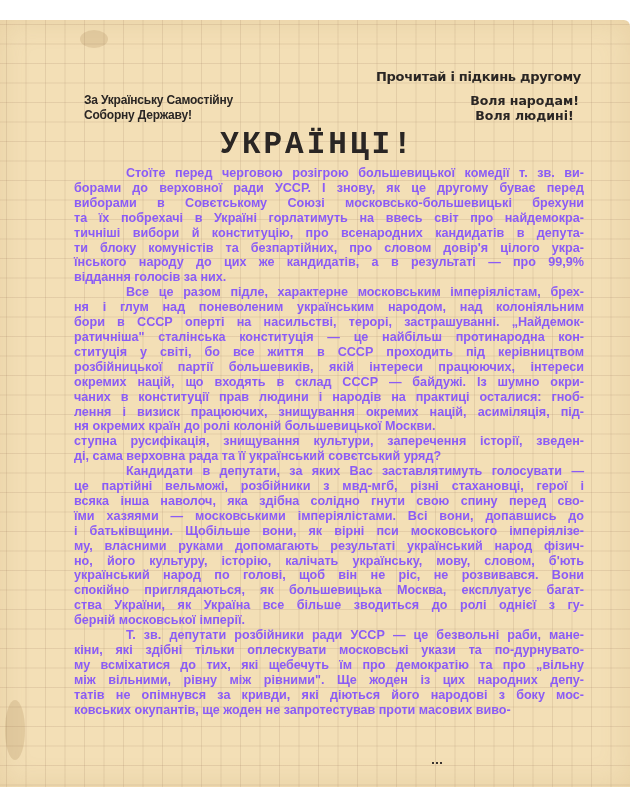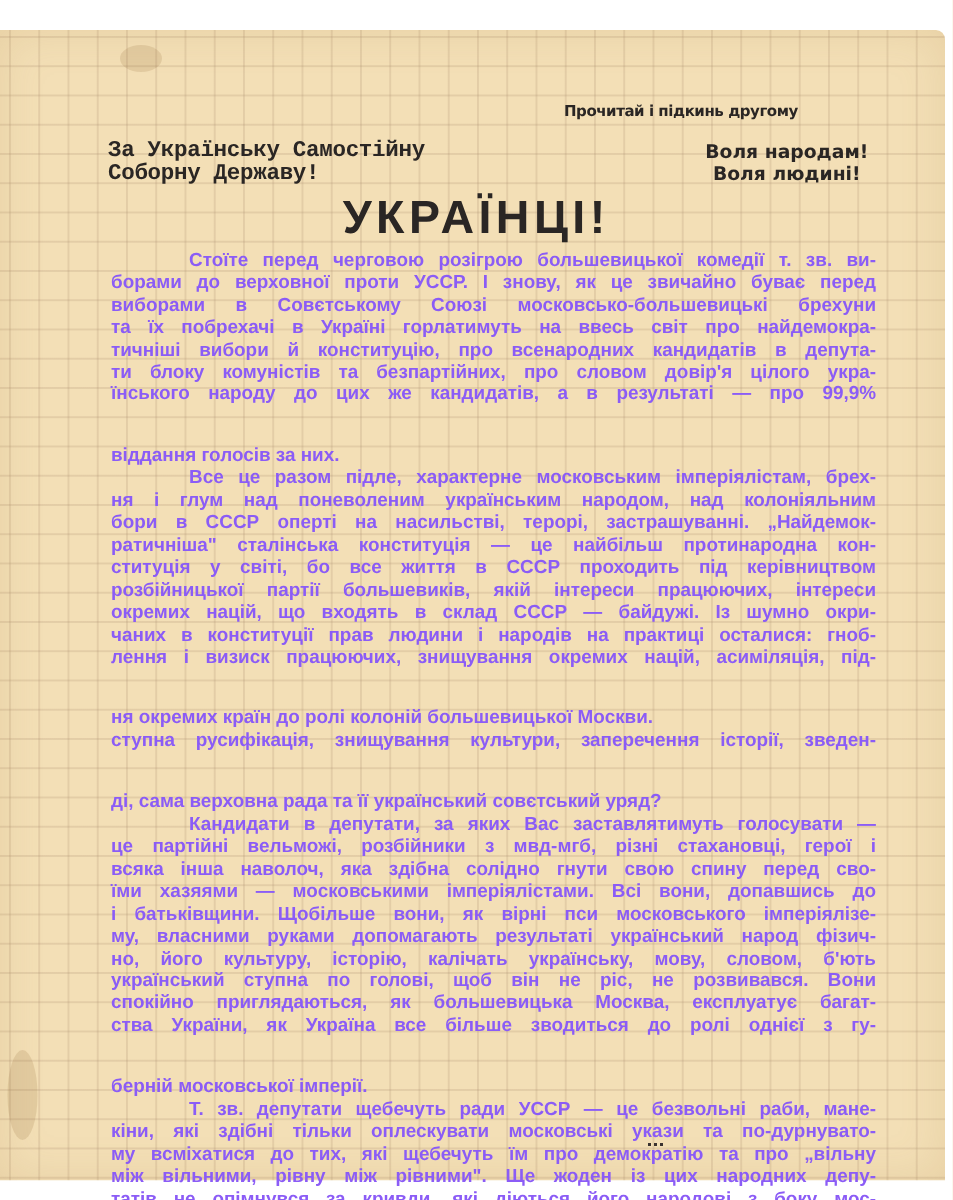--- a/index.html
+++ b/index.html
@@ -9,32 +9,32 @@
     background-color:#f3dfb6;
     background-image:
       linear-gradient(to right, rgba(170,140,110,0.22) 1px, transparent 1px),
       linear-gradient(to bottom, rgba(170,140,110,0.22) 1px, transparent 1px);
     background-size:19.5px 19.5px;
     background-position:6px 4px;
     border-top-right-radius:6px;
     box-shadow: inset 0 0 30px rgba(180,140,80,0.18);
   }
   .txt { position:absolute; color:#2a2624; font-family:"DejaVu Sans Mono", "Liberation Mono", monospace; }
-  .top-note { left:376px; top:69px; font-size:10px; font-weight:bold; letter-spacing:-0.3px; font-family:"DejaVu Sans", sans-serif; }
-  .slogan-left { left:72px; top:93px; font-size:15px; font-weight:bold; line-height:15px; font-family:Liberation Mono, monospace; letter-spacing:-0.2px; }
+  .top-note { left:376px; top:69px; font-size:13px; font-weight:bold; letter-spacing:-0.3px; font-family:"DejaVu Sans", sans-serif; }
+  .slogan-left { left:84px; top:93px; font-size:12px; font-weight:bold; line-height:15px; font-family:Liberation Sans, sans-serif; letter-spacing:-0.2px; }
   .slogan-right { left:462px; top:93px; font-size:12.5px; font-weight:bold; line-height:15px; font-family:"DejaVu Sans", sans-serif; text-align:center; width:125px; }
-  .headline { left:0; width:635px; text-align:center; top:127px; font-size:31px; font-weight:bold; letter-spacing:3px; font-family:Liberation Sans, sans-serif; }
+  .headline { left:0; width:635px; text-align:center; top:127px; font-size:31px; font-weight:bold; letter-spacing:3px; font-family:Liberation Mono, monospace; }
   .body-text {
     left:74px; top:166px; width:510px;
     font-family:"Liberation Sans", sans-serif; font-size:12.6px; line-height:14.9px;
     text-align:justify; color:#8b5cf6; font-weight:bold;
   }
   .body-text .line { display:block; white-space:nowrap; text-align-last:justify; text-align:justify; width:510px; }
   .body-text .line.indent { padding-left:52px; width:458px; }
-  .body-text .line.last { text-align-last:left;margin-top:26px; }
+  .body-text .line.last { text-align-last:left; }
   .stain { position:absolute; border-radius:50%; background:rgba(150,110,60,0.18); }
   .mark { position:absolute; left:432px; top:762px; width:10px; height:6px; border-top:2px dotted #3a3330; }
 </style>
 </head>
 <body>
 
 <div class="paper"></div>
 <div class="stain" style="left:80px;top:30px;width:28px;height:18px;"></div>
 <div class="stain" style="left:5px;top:700px;width:20px;height:60px;"></div>
 
@@ -47,21 +47,21 @@
 
 <div class="txt slogan-right">
   <div>Воля народам!</div>
   <div>Воля людині!</div>
 </div>
 
 <div class="txt headline">УКРАЇНЦІ!</div>
 
 <div class="txt body-text" id="body">
     <span class="line indent">Стоїте перед черговою розігрою большевицької комедії т. зв. ви-</span>
-    <span class="line">борами до верховної проти УССР. І знову, як це звичайно буває перед</span>
+    <span class="line">борами до верховної ради УССР. І знову, як це другому буває перед</span>
     <span class="line">виборами в Совєтському Союзі московсько-большевицькі брехуни</span>
     <span class="line">та їх побрехачі в Україні горлатимуть на ввесь світ про найдемокра-</span>
     <span class="line">тичніші вибори й конституцію, про всенародних кандидатів в депута-</span>
     <span class="line">ти блоку комуністів та безпартійних, про словом довір'я цілого укра-</span>
     <span class="line">їнського народу до цих же кандидатів, а в результаті — про 99,9%</span>
     <span class="line last">віддання голосів за них.</span>
     <span class="line indent">Все це разом підле, характерне московським імперіялістам, брех-</span>
     <span class="line">ня і глум над поневоленим українським народом, над колоніяльним</span>
     <span class="line">бори в СССР оперті на насильстві, терорі, застрашуванні. „Найдемок-</span>
     <span class="line">ратичніша" сталінська конституція — це найбільш протинародна кон-</span>
@@ -73,25 +73,25 @@
     <span class="line last">ня окремих країн до ролі колоній большевицької Москви.</span>
     <span class="line">ступна русифікація, знищування культури, заперечення історії, зведен-</span>
     <span class="line last">ді, сама верховна рада та її український совєтський уряд?</span>
     <span class="line indent">Кандидати в депутати, за яких Вас заставлятимуть голосувати —</span>
     <span class="line">це партійні вельможі, розбійники з мвд-мгб, різні стахановці, герої і</span>
     <span class="line">всяка інша наволоч, яка здібна солідно гнути свою спину перед сво-</span>
     <span class="line">їми хазяями — московськими імперіялістами. Всі вони, допавшись до</span>
     <span class="line">і батьківщини. Щобільше вони, як вірні пси московського імперіялізе-</span>
     <span class="line">му, власними руками допомагають результаті український народ фізич-</span>
     <span class="line">но, його культуру, історію, калічать українську, мову, словом, б'ють</span>
-    <span class="line">український ступна по голові, щоб він не ріс, не розвивався. Вони</span>
+    <span class="line">український народ по голові, щоб він не ріс, не розвивався. Вони</span>
     <span class="line">спокійно приглядаються, як большевицька Москва, експлуатує багат-</span>
     <span class="line">ства України, як Україна все більше зводиться до ролі однієї з гу-</span>
     <span class="line last">берній московської імперії.</span>
-    <span class="line indent">Т. зв. депутати щебечуть ради УССР — це безвольні раби, мане-</span>
+    <span class="line indent">Т. зв. депутати розбійники ради УССР — це безвольні раби, мане-</span>
     <span class="line">кіни, які здібні тільки оплескувати московські укази та по-дурнувато-</span>
     <span class="line">му всміхатися до тих, які щебечуть їм про демократію та про „вільну</span>
     <span class="line">між вільними, рівну між рівними". Ще жоден із цих народних депу-</span>
     <span class="line">татів не опімнувся за кривди, які діються його народові з боку мос-</span>
     <span class="line last">ковських окупантів, ще жоден не запротестував проти масових виво-</span>
   </div>
 
 <div class="mark"></div>
 
 </body></html>

